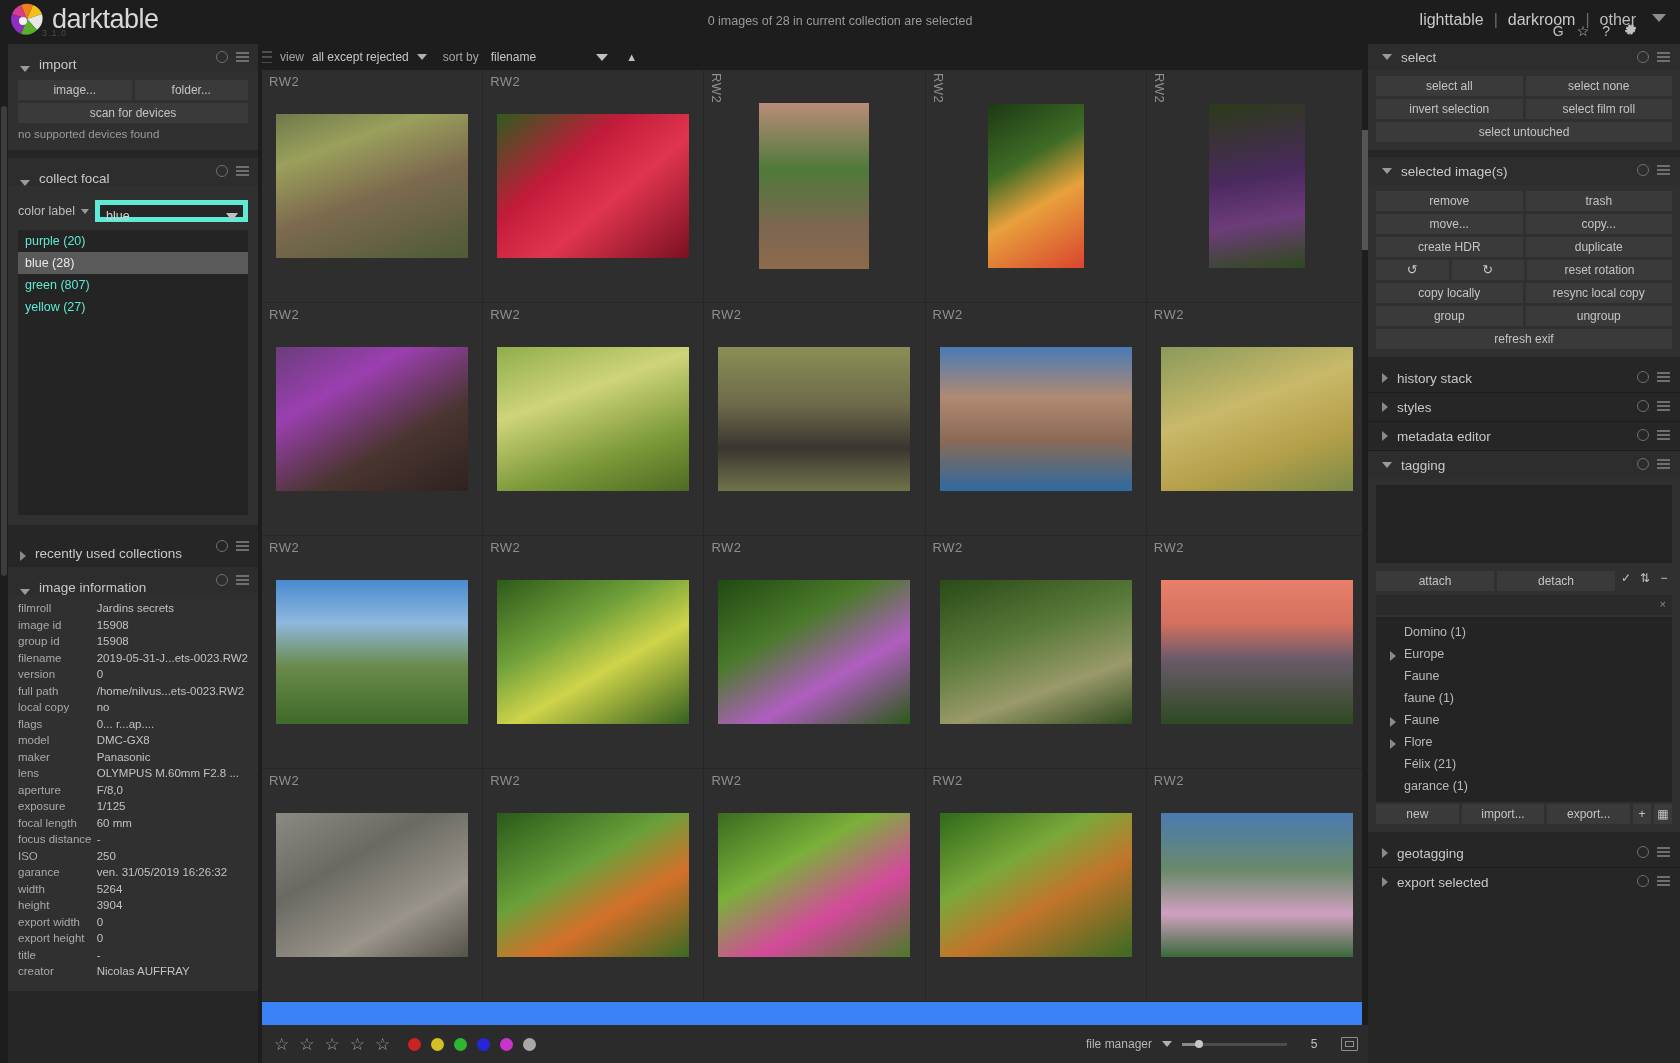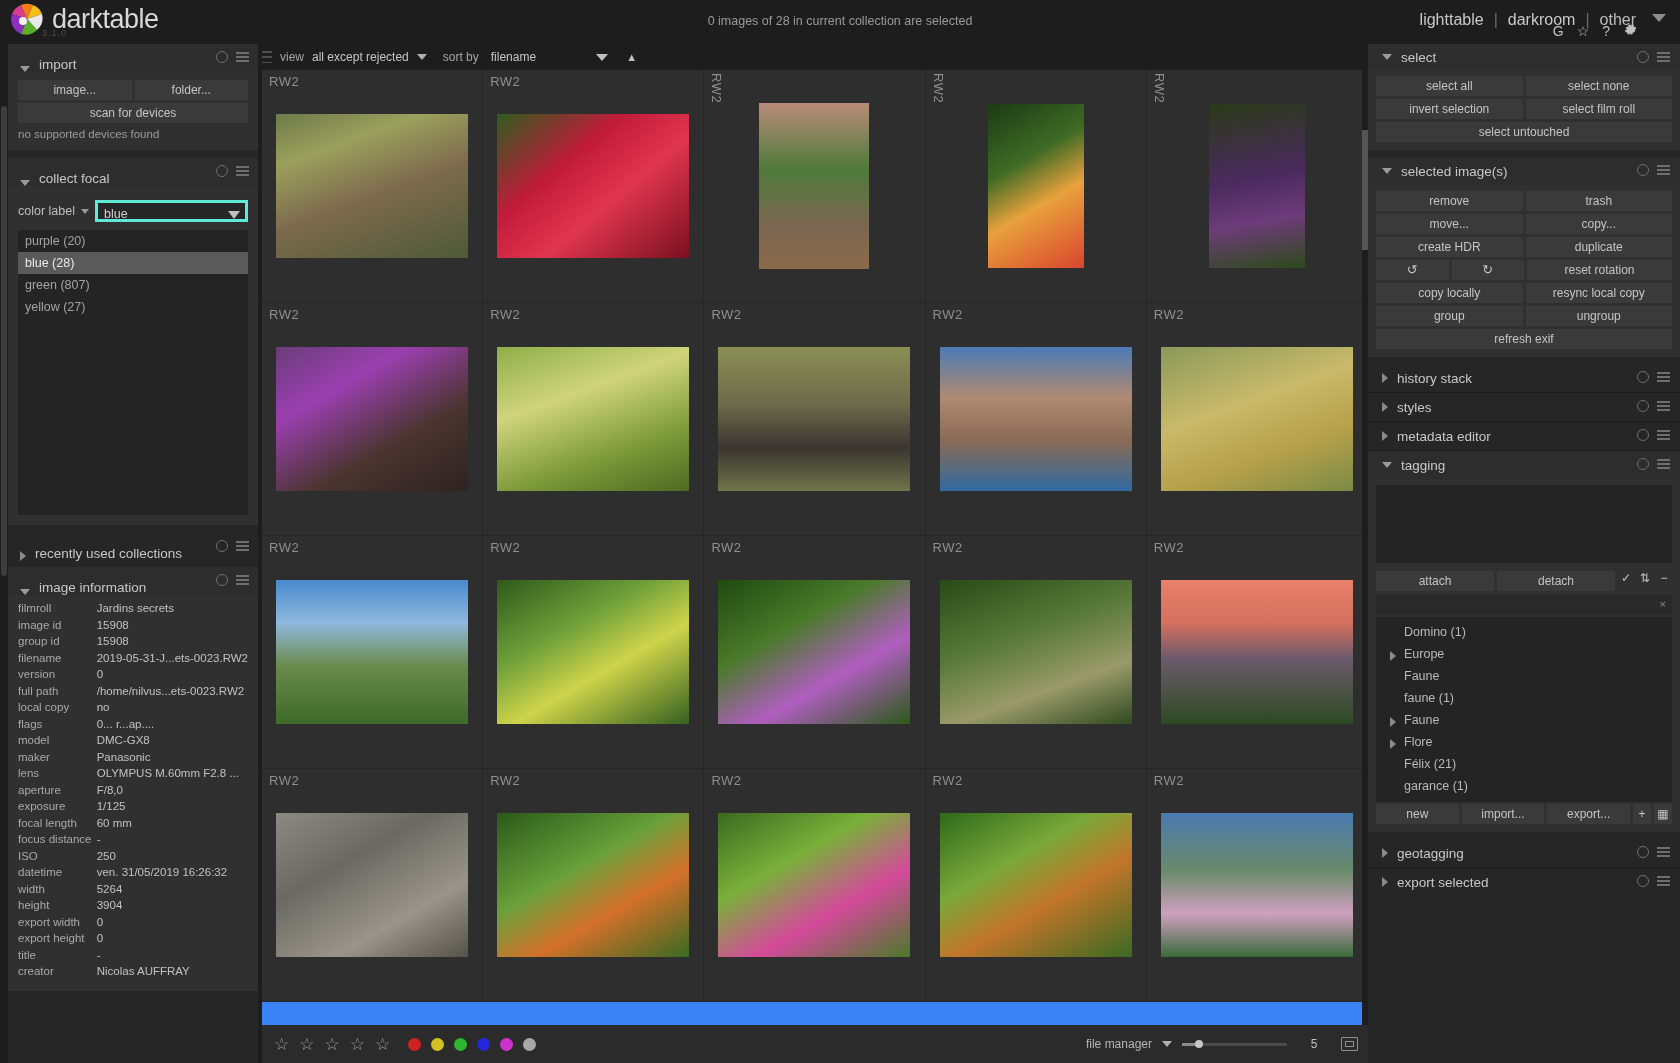--- a/index.html
+++ b/index.html
@@ -48,25 +48,25 @@
      height:20px; line-height:20px; text-align:center; font-family:inherit; cursor:pointer; }
   .btn-row { display:flex; gap:3px; margin-bottom:3px; }
   .btn-row > .btn { flex:1; }
   .btn-full { width:100%; }
   .hint { font-size:11.5px; color:#9b9b9b; margin-top:5px; }
 
   .cc-row { display:flex; align-items:center; gap:6px; margin:6px 0 8px 0; }
   .cc-label { font-size:12.5px; color:#bdbdbd; }
   .cc-caret { width:0;height:0;border-left:4px solid transparent;border-right:4px solid transparent;border-top:5px solid #9a9a9a; }
   .cc-field { flex:1; background:#262626; height:22px; line-height:22px; padding:0 22px 0 6px;
-     font-size:12.5px; color:#d0d0d0; position:relative; border:3px solid #5eead4; }
+     font-size:12.5px; color:#d0d0d0; position:relative; border:5px solid #5eead4; }
   .cc-field .dd { position:absolute; right:5px; top:8px; width:0;height:0;
      border-left:6px solid transparent;border-right:6px solid transparent;border-top:8px solid #c0c0c0; }
   .cc-list { background:#242424; height:285px; overflow:hidden; }
-  .cc-item { height:22px; line-height:22px; padding-left:7px; font-size:12.5px; color:#a3a3a3; cursor:pointer; }
+  .cc-item { height:22px; line-height:22px; padding-left:7px; font-size:12.5px; color:#5eead4; cursor:pointer; }
   .cc-item.sel { background:#5a5a5a; color:#eaeaea; }
 
   .ii-table { width:100%; border-collapse:collapse; }
   .ii-table td { font-size:11.5px; color:#a9a9a9; padding:0 0 1px 0; line-height:15.5px;
      white-space:nowrap; overflow:hidden; }
   .ii-table td.k { width:86px; }
   .ii-table td.v { color:#c2c2c2; }
 
   
   .center { position:absolute; left:258px; top:44px; right:312px; bottom:0; background:#1d1d1d; }
@@ -312,21 +312,21 @@
               </tr>
               <tr>
                 <td class="k">focus distance</td>
                 <td class="v">-</td>
               </tr>
               <tr>
                 <td class="k">ISO</td>
                 <td class="v">250</td>
               </tr>
               <tr>
-                <td class="k">datetime</td>
+                <td class="k">garance</td>
                 <td class="v">ven. 31/05/2019 16:26:32</td>
               </tr>
               <tr>
                 <td class="k">width</td>
                 <td class="v">5264</td>
               </tr>
               <tr>
                 <td class="k">height</td>
                 <td class="v">3904</td>
               </tr>

